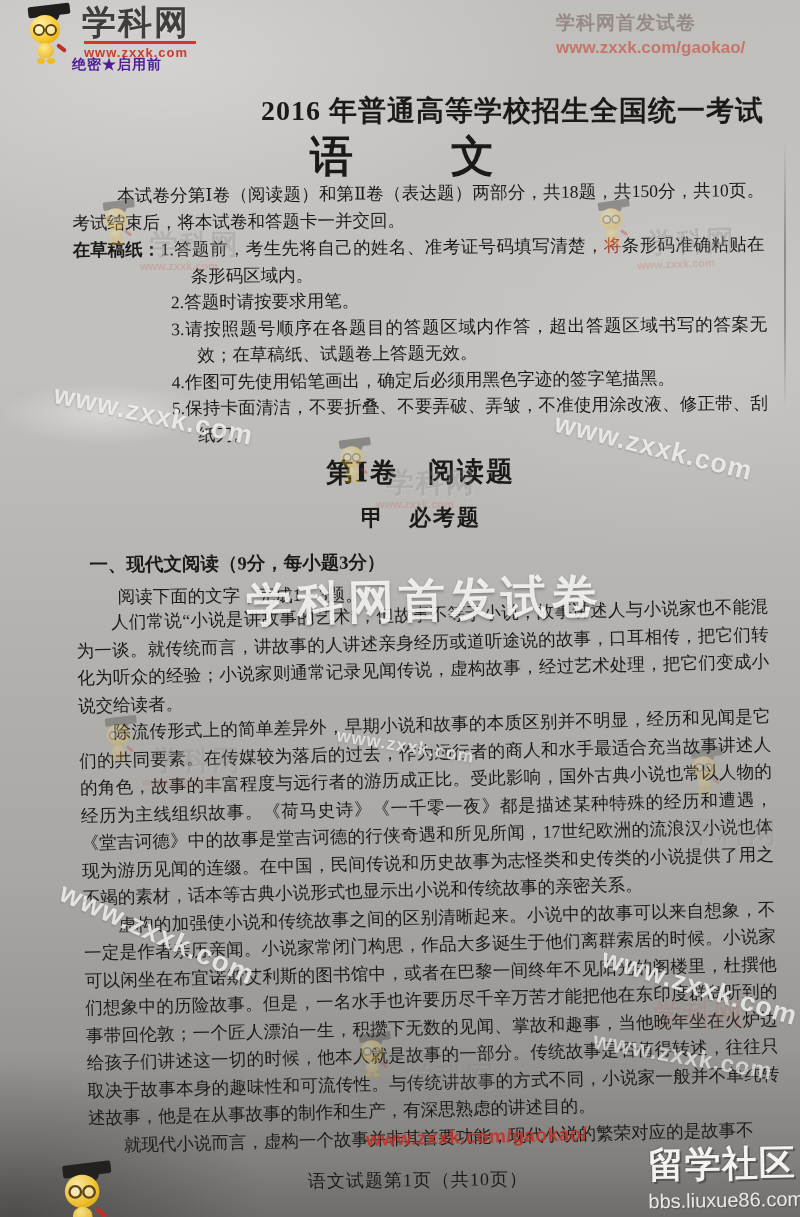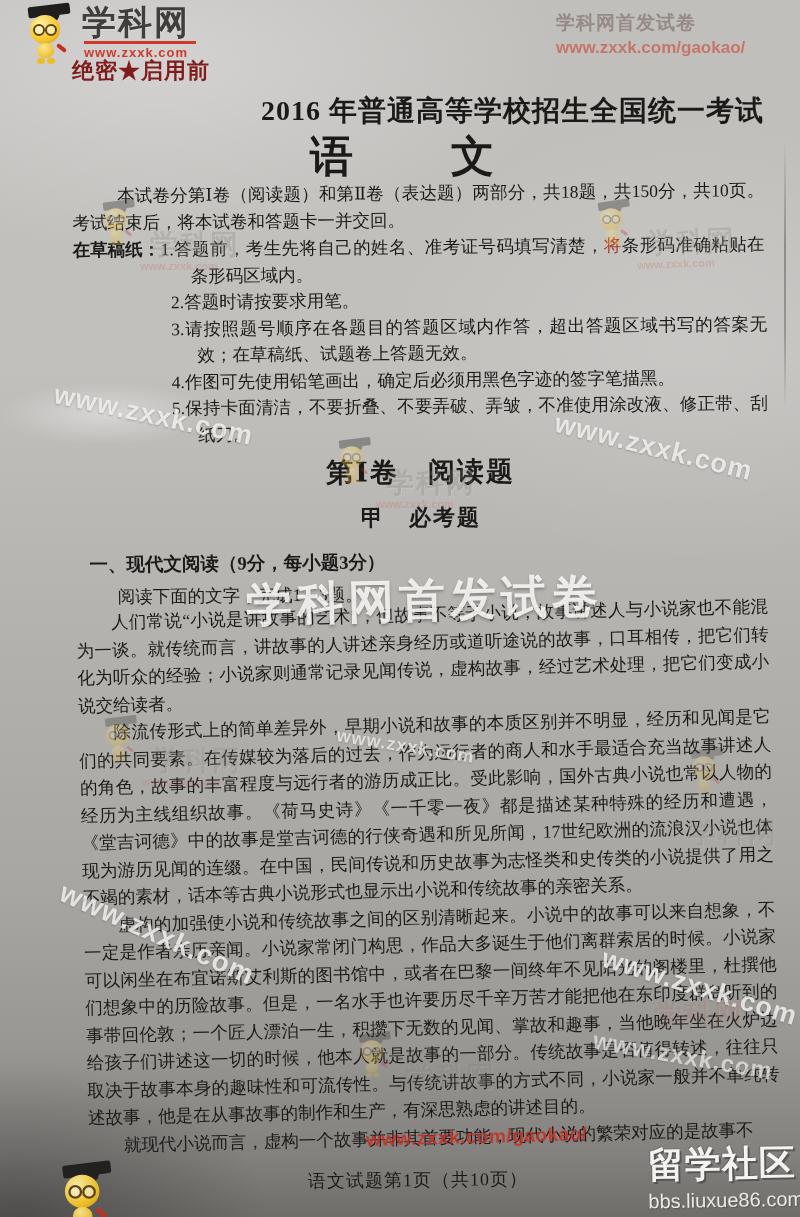--- a/index.html
+++ b/index.html
@@ -26,21 +26,21 @@
   .mascot .head:before,.mascot .head:after{content:"";position:absolute;top:9px;width:8px;height:8px;border:2px solid #5a4416;border-radius:50%;background:rgba(255,255,255,.5);}
   .mascot .head:before{left:3px;} .mascot .head:after{left:15px;}
   .mascot .torso{position:absolute;left:13px;top:39px;width:17px;height:15px;border-radius:50% 50% 46% 46%;
     background:radial-gradient(circle at 40% 30%, #ffe98a, #e5ac12);}
   .mascot .pen{position:absolute;left:32px;top:42px;width:11px;height:4px;background:#c03028;border-radius:2px;transform:rotate(38deg);}
   .mascot .feet{position:absolute;left:13px;top:54px;width:8px;height:6px;border-radius:50%;background:#edbd23;box-shadow:10px 0 0 #edbd23;}
   .logo-text-block{display:inline-block;vertical-align:top;margin-left:4px;}
   .logo-sitename{font-family:"Liberation Sans","DejaVu Sans",sans-serif;font-weight:900;font-size:34px;line-height:36px;color:#403e3c;letter-spacing:2px;text-shadow:1px 1px 1px rgba(255,255,255,.25);}
   .logo-redline{width:112px;height:3px;background:#ce392b;margin:1px 0 1px 2px;}
   .logo-siteurl{font-family:"Liberation Sans",sans-serif;font-weight:700;font-size:13px;color:#ce392b;letter-spacing:1px;margin-left:2px;}
-  .secret{position:absolute;left:72px;top:56px;font-weight:700;font-size:22px;letter-spacing:1px;color:#7f1d1d;}
+  .secret{position:absolute;left:72px;top:56px;font-weight:700;font-size:14px;letter-spacing:1px;color:#4c1d95;}
 
   
   .header-right{position:absolute;left:556px;top:10px;font-family:"Liberation Sans",sans-serif;}
   .hr-line1{font-weight:900;font-size:19px;color:#95898414;color:#95826e;letter-spacing:1px;color:#958a85;}
   .hr-line2{font-weight:700;font-size:17px;color:#c5756a;margin-top:2px;}
 
   
   .exam-title{position:absolute;left:72px;top:92px;width:692px;text-align:right;font-size:28px;font-weight:700;letter-spacing:1px;}
   .subject-title{position:absolute;left:72px;top:128px;width:664px;text-align:center;font-size:43px;font-weight:700;letter-spacing:4px;}
 

